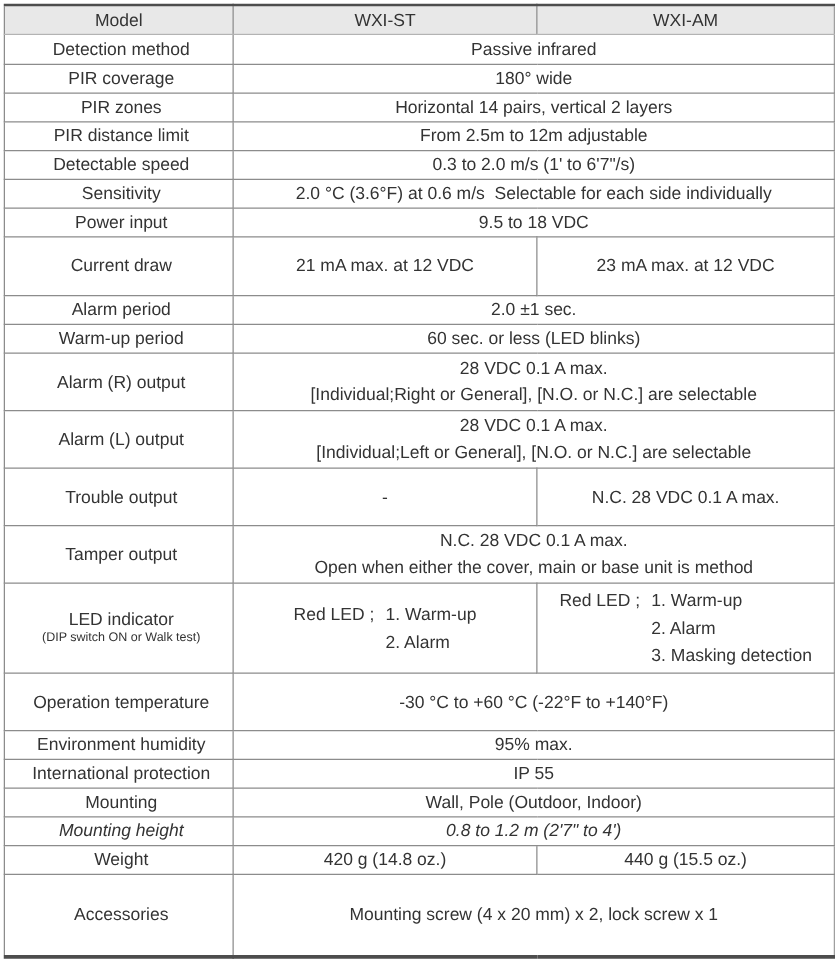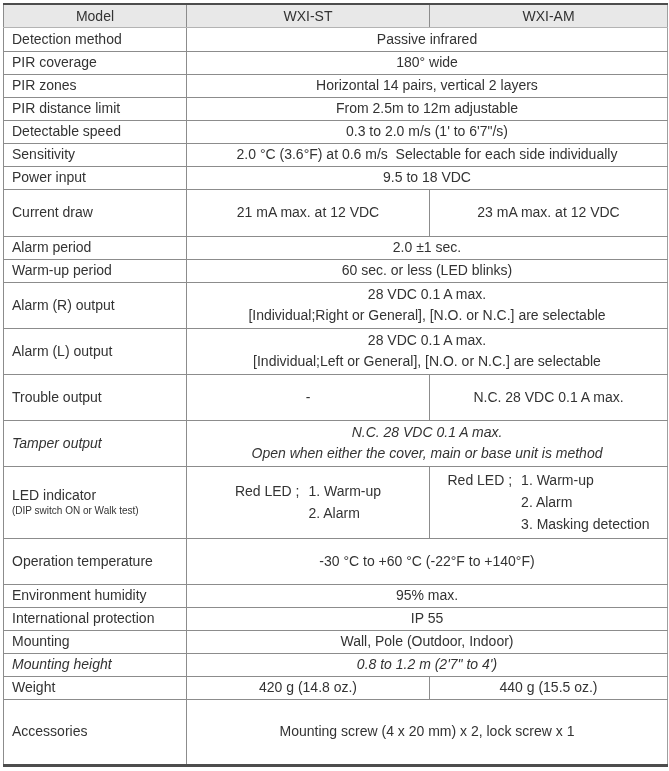--- a/index.html
+++ b/index.html
@@ -34,21 +34,21 @@
     vertical-align: middle;
   }
   td:last-child, th:last-child { border-right-color: #9f9f9f; }
   thead th {
     background: #e8e8e8;
     height: 23px;
     text-align: center;
     border-bottom: 1px solid #b3b3b3;
   }
   td.label-cell {
-    text-align: left;
+    text-align: center;
     padding-left: 8px;
     padding-right: 4px;
   }
   .label-main { line-height: 17px; }
   .label-sub  { font-size: 10px; line-height: 14px; color: #333333; }
   td.value-cell { text-align: center; }
   .value-line { line-height: 21px; }
   .led-wrap {
     display: inline-flex;
     align-items: flex-start;
@@ -181,21 +181,21 @@
           <td class="label-cell">
             <div class="label-main">Trouble output</div>
           </td>
           <td class="value-cell">
             <div class="value-line">-</div>
           </td>
           <td class="value-cell">
             <div class="value-line">N.C. 28 VDC 0.1 A max.</div>
           </td>
         </tr>
-        <tr style="height: 46px; font-style: italic;">
+        <tr style="height: 46px;">
           <td class="label-cell">
             <div class="label-main">Tamper output</div>
           </td>
           <td colspan="2" class="value-cell">
             <div class="value-line">N.C. 28 VDC 0.1 A max.</div>
             <div class="value-line">Open when either the cover, main or base unit is method</div>
           </td>
         </tr>
         <tr style="height: 72px;">
           <td class="label-cell">

